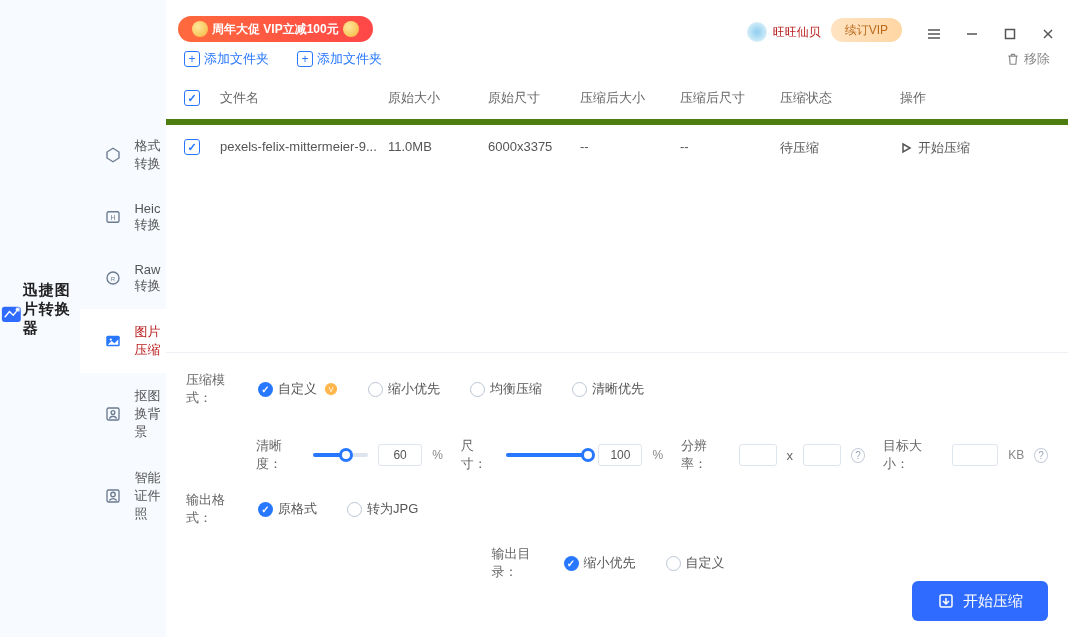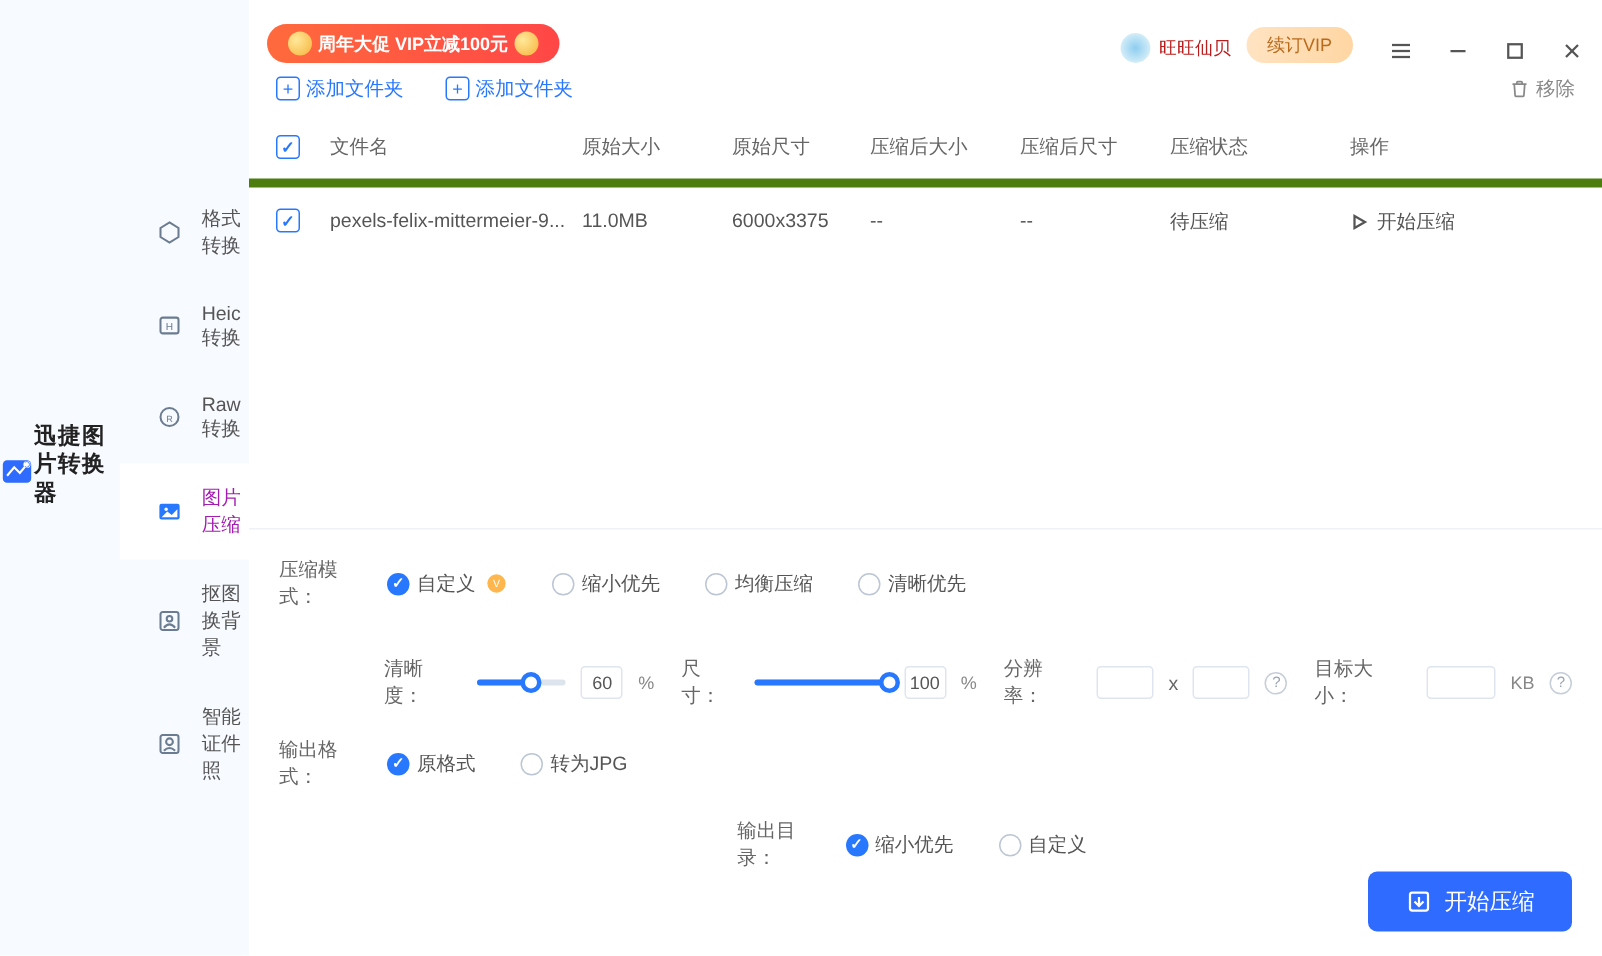--- a/index.html
+++ b/index.html
@@ -4,21 +4,21 @@
 <style>
 * { margin:0; padding:0; box-sizing:border-box; font-family:"Microsoft YaHei","PingFang SC",sans-serif; }
 body { width:1068px; height:637px; background:#fff; overflow:hidden; font-size:13px; color:#333; }
 .app { display:flex; width:100%; height:100%; }
 .sidebar { width:166px; background:#f7faff; display:flex; flex-direction:row; align-items:center; padding-top:22px; }
 .logo { width:44px; height:44px; margin-bottom:10px; }
 .app-title { font-weight:bold; font-size:15px; color:#222; margin-bottom:40px; letter-spacing:1px; }
 .nav { width:100%; }
 .nav-item { display:flex; align-items:center; padding:14px 0 14px 24px; cursor:pointer; color:#555; gap:12px; }
 .nav-item .nicon { width:20px; height:20px; display:flex; align-items:center; justify-content:center; color:#6b7b90; }
-.nav-item.active { background:#fff; color:#a21caf; }
+.nav-item.active { background:#fff; color:#b91c1c; }
 .nav-item.active .nicon { color:#2878ff; }
 .main { flex:1; display:flex; flex-direction:column; }
 .titlebar { height:42px; display:flex; align-items:flex-end; padding:0 12px; }
 .promo { display:flex; align-items:center; background:linear-gradient(90deg,#ff6a3d,#ff4747); color:#fff; border-radius:16px; height:26px; padding:0 14px; font-size:12px; font-weight:bold; gap:4px; }
 .promo .coin { width:16px; height:16px; border-radius:50%; background:radial-gradient(circle at 35% 35%,#ffe99a,#f6b23a); }
 .titlebar-spacer { flex:1; }
 .user { display:flex; align-items:center; gap:6px; color:#b91c1c; font-size:12px; }
 .avatar { width:20px; height:20px; border-radius:50%; background:radial-gradient(circle,#8ecdf0 0%,#c8e8f6 60%,#fff 100%); }
 .vip-btn { margin-left:10px; height:24px; padding:0 14px; border-radius:12px; background:linear-gradient(90deg,#ffe3c2,#ffd6a3); color:#b96b1d; border:none; font-size:12px; cursor:pointer; }
 .win-btns { display:flex; align-items:center; gap:22px; margin-left:24px; }
@@ -46,21 +46,21 @@
 .optrow .label { width:60px; color:#666; }
 .radio { display:flex; align-items:center; gap:5px; cursor:pointer; margin-right:18px; }
 .radio .r { width:15px; height:15px; border:1.5px solid #bcc6d4; border-radius:50%; display:flex; align-items:center; justify-content:center; }
 .radio.checked .r { border:none; background:#2878ff; }
 .radio.checked .r::after { content:"✓"; color:#fff; font-size:10px; font-weight:bold; }
 .badge-v { width:14px; height:14px; display:inline-block; margin-left:2px; vertical-align:middle; }
 .subrow { display:flex; align-items:center; gap:10px; margin-left:70px; font-size:13px; color:#666; flex-wrap:nowrap; }
 .slider { position:relative; width:60px; height:4px; background:#dde4ee; border-radius:2px; }
 .slider .fill { position:absolute; left:0; top:0; height:100%; background:#2878ff; border-radius:2px; }
 .slider .knob { position:absolute; top:50%; width:14px; height:14px; background:#fff; border:3px solid #2878ff; border-radius:50%; transform:translate(-50%,-50%); }
-.numbox { width:28px; height:22px; border:1px solid #dfe5ee; border-radius:3px; text-align:center; font-size:12px; color:#555; background:#fff; }
+.numbox { width:44px; height:22px; border:1px solid #dfe5ee; border-radius:3px; text-align:center; font-size:12px; color:#555; background:#fff; }
 .pct { font-size:12px; color:#888; }
 .help { width:15px; height:15px; border:1px solid #c6ced9; border-radius:50%; display:flex; align-items:center; justify-content:center; font-size:10px; color:#9aa5b4; cursor:default; }
 .primary-btn { margin-left:auto; background:#2f6bff; color:#fff; border:none; border-radius:6px; height:40px; width:136px; display:flex; align-items:center; justify-content:center; gap:8px; font-size:15px; cursor:pointer; }
 .row-last { display:flex; align-items:center;flex-direction:column; }
 svg { display:block; }
 </style>
 </head>
 <body>
 
 <div class="app">

